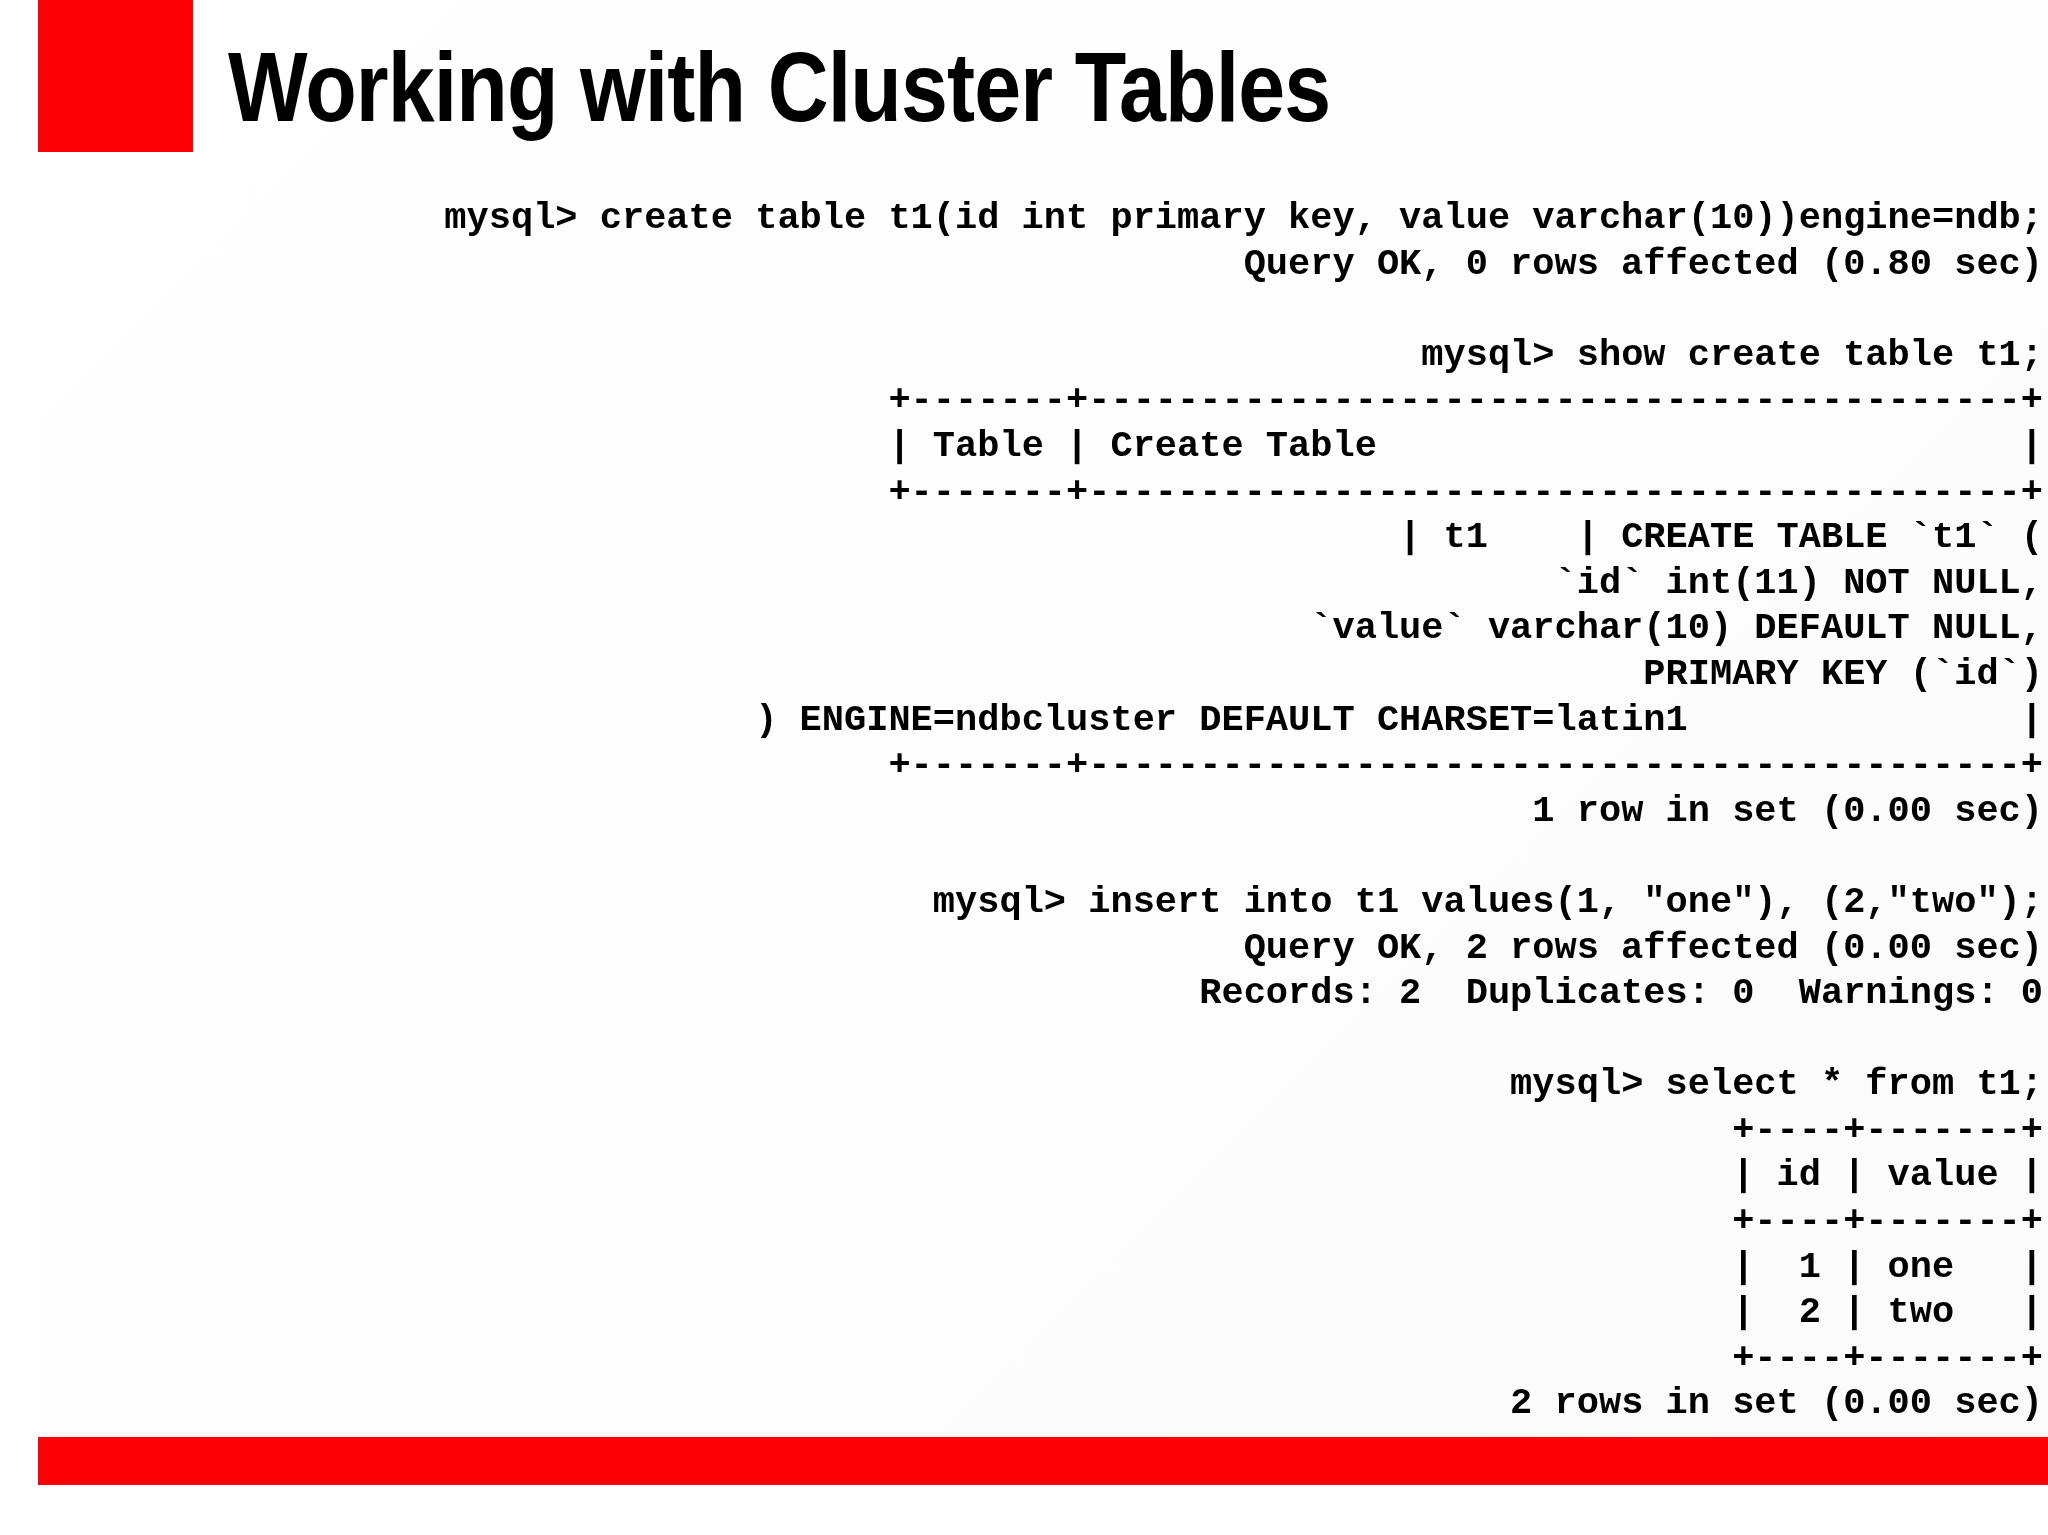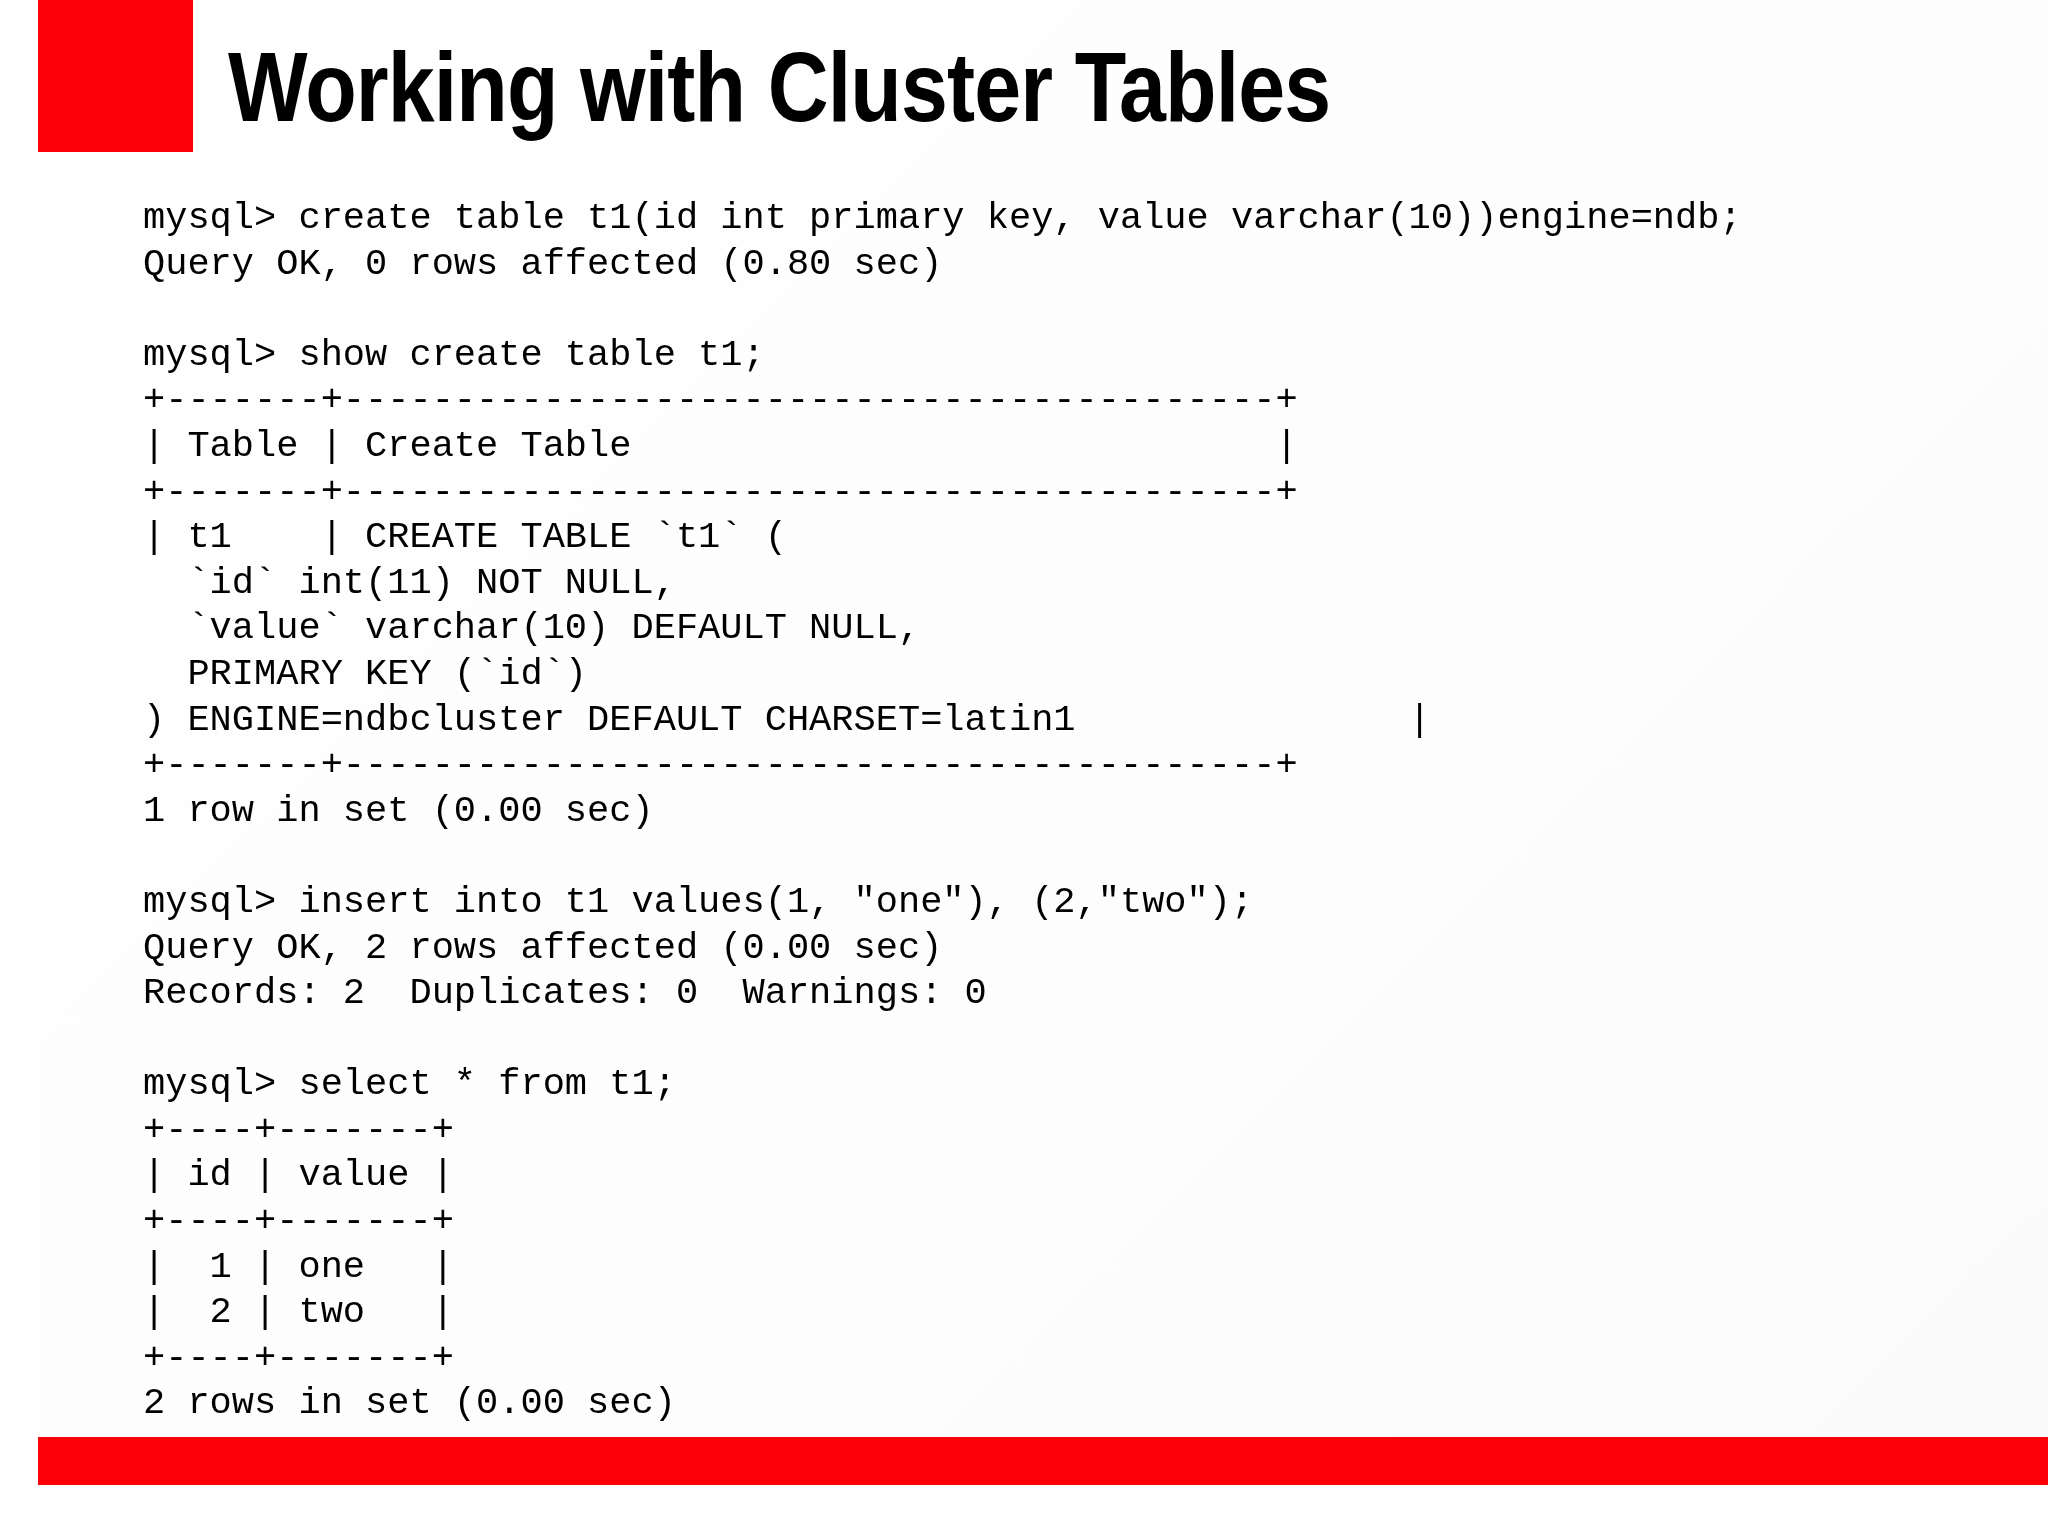--- a/index.html
+++ b/index.html
@@ -54,27 +54,28 @@
     transform-origin: left center;
   }
 
   
   .console {
     position: absolute;
     left: 105px;
     top: 196px;
     width: 1900px;
     font-family: "Liberation Mono", "DejaVu Sans Mono", monospace;
-    font-weight: normal;
+    font-weight: bold;
     font-size: 37px;
     line-height: 45.6px;
     color: #000000;
     white-space: pre;
     letter-spacing: 0px;
     tab-size: 8;
+    text-align: right;
   }
   .console .ln {
     display: block;
     height: 45.6px;
     white-space: pre;
   }
   .console .ln.blank {
     height: 45.6px;
   }
 

